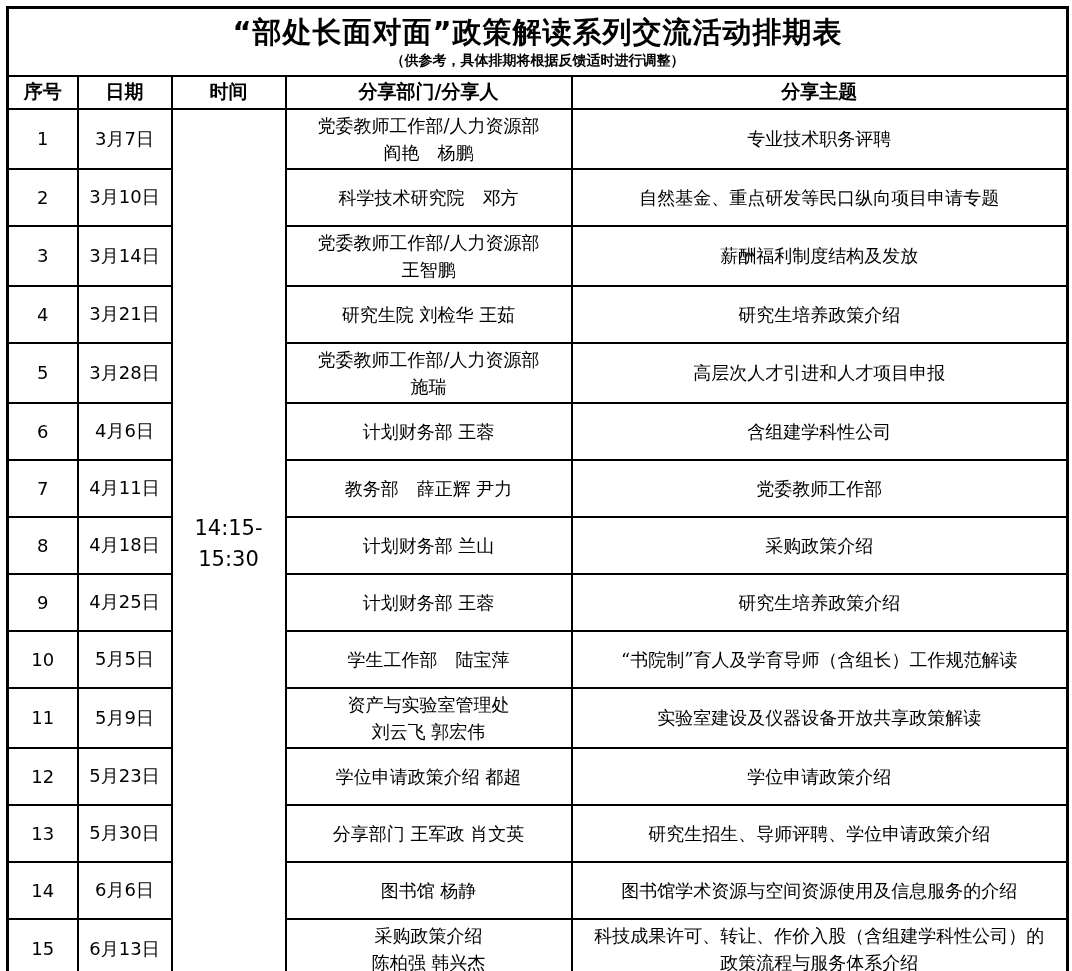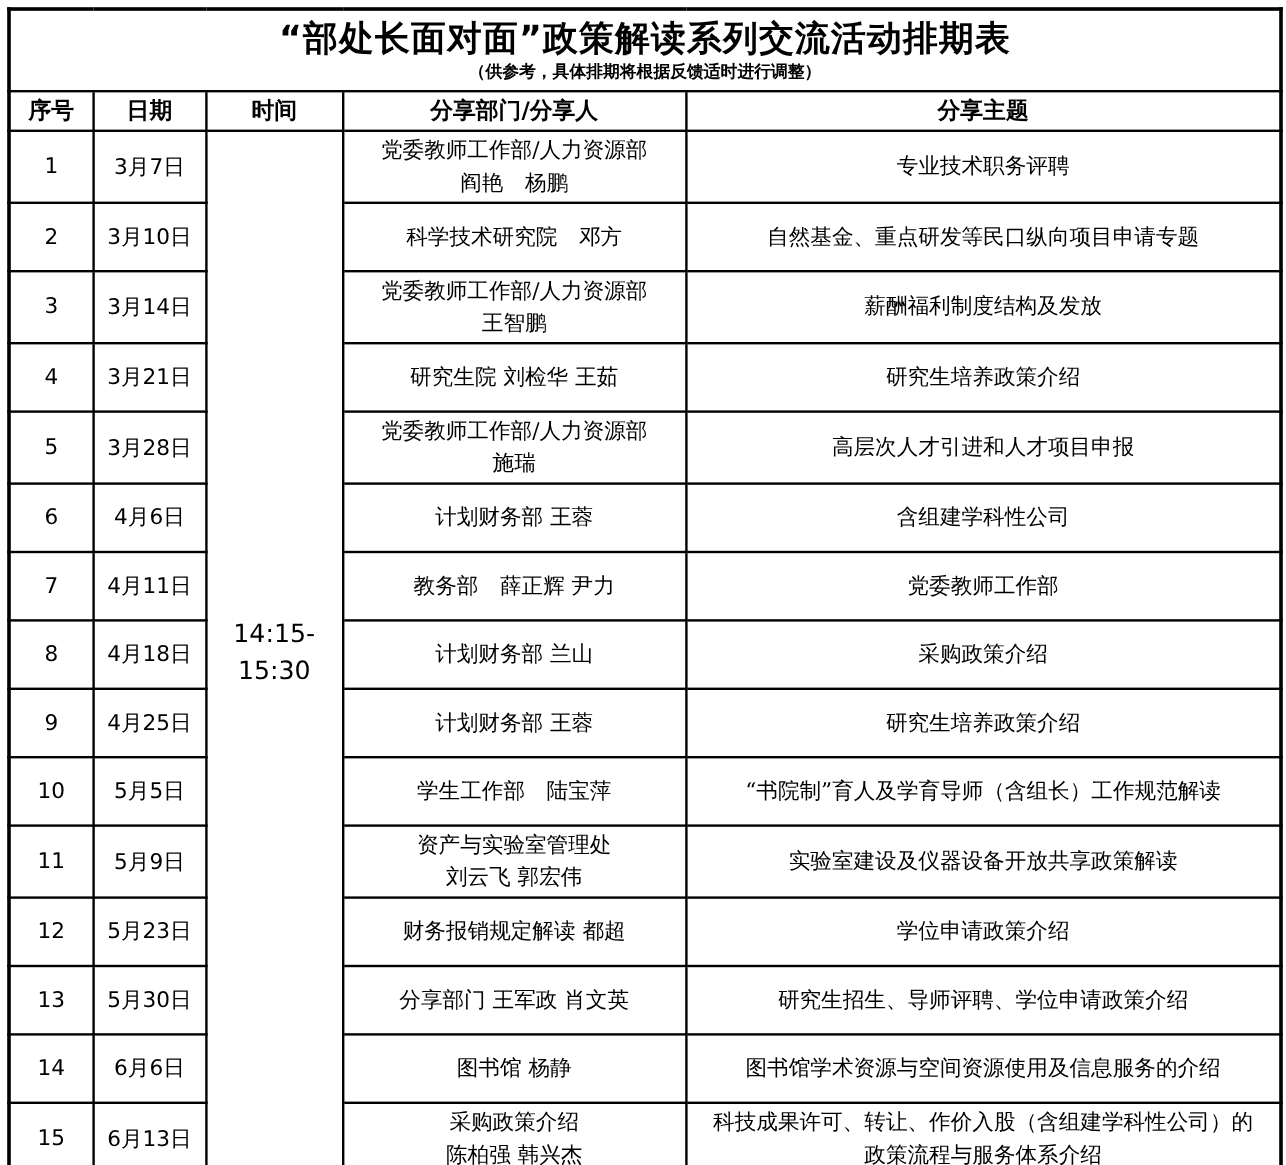--- a/index.html
+++ b/index.html
@@ -208,21 +208,21 @@
             <div>资产与实验室管理处</div>
             <div>刘云飞 郭宏伟</div>
           </td>
     <td class="topic-cell">实验室建设及仪器设备开放共享政策解读</td>
   </tr>
 
   <tr class="data-row">
     <td class="no-cell">12</td>
     <td class="date-cell">5月23日</td>
     <td class="presenter-cell">
-            <div>财务报销规定解读 都超</div>
+            <div>学位申请政策介绍 都超</div>
           </td>
     <td class="topic-cell">学位申请政策介绍</td>
   </tr>
 
   <tr class="data-row">
     <td class="no-cell">13</td>
     <td class="date-cell">5月30日</td>
     <td class="presenter-cell">
             <div>分享部门 王军政 肖文英</div>
           </td>

